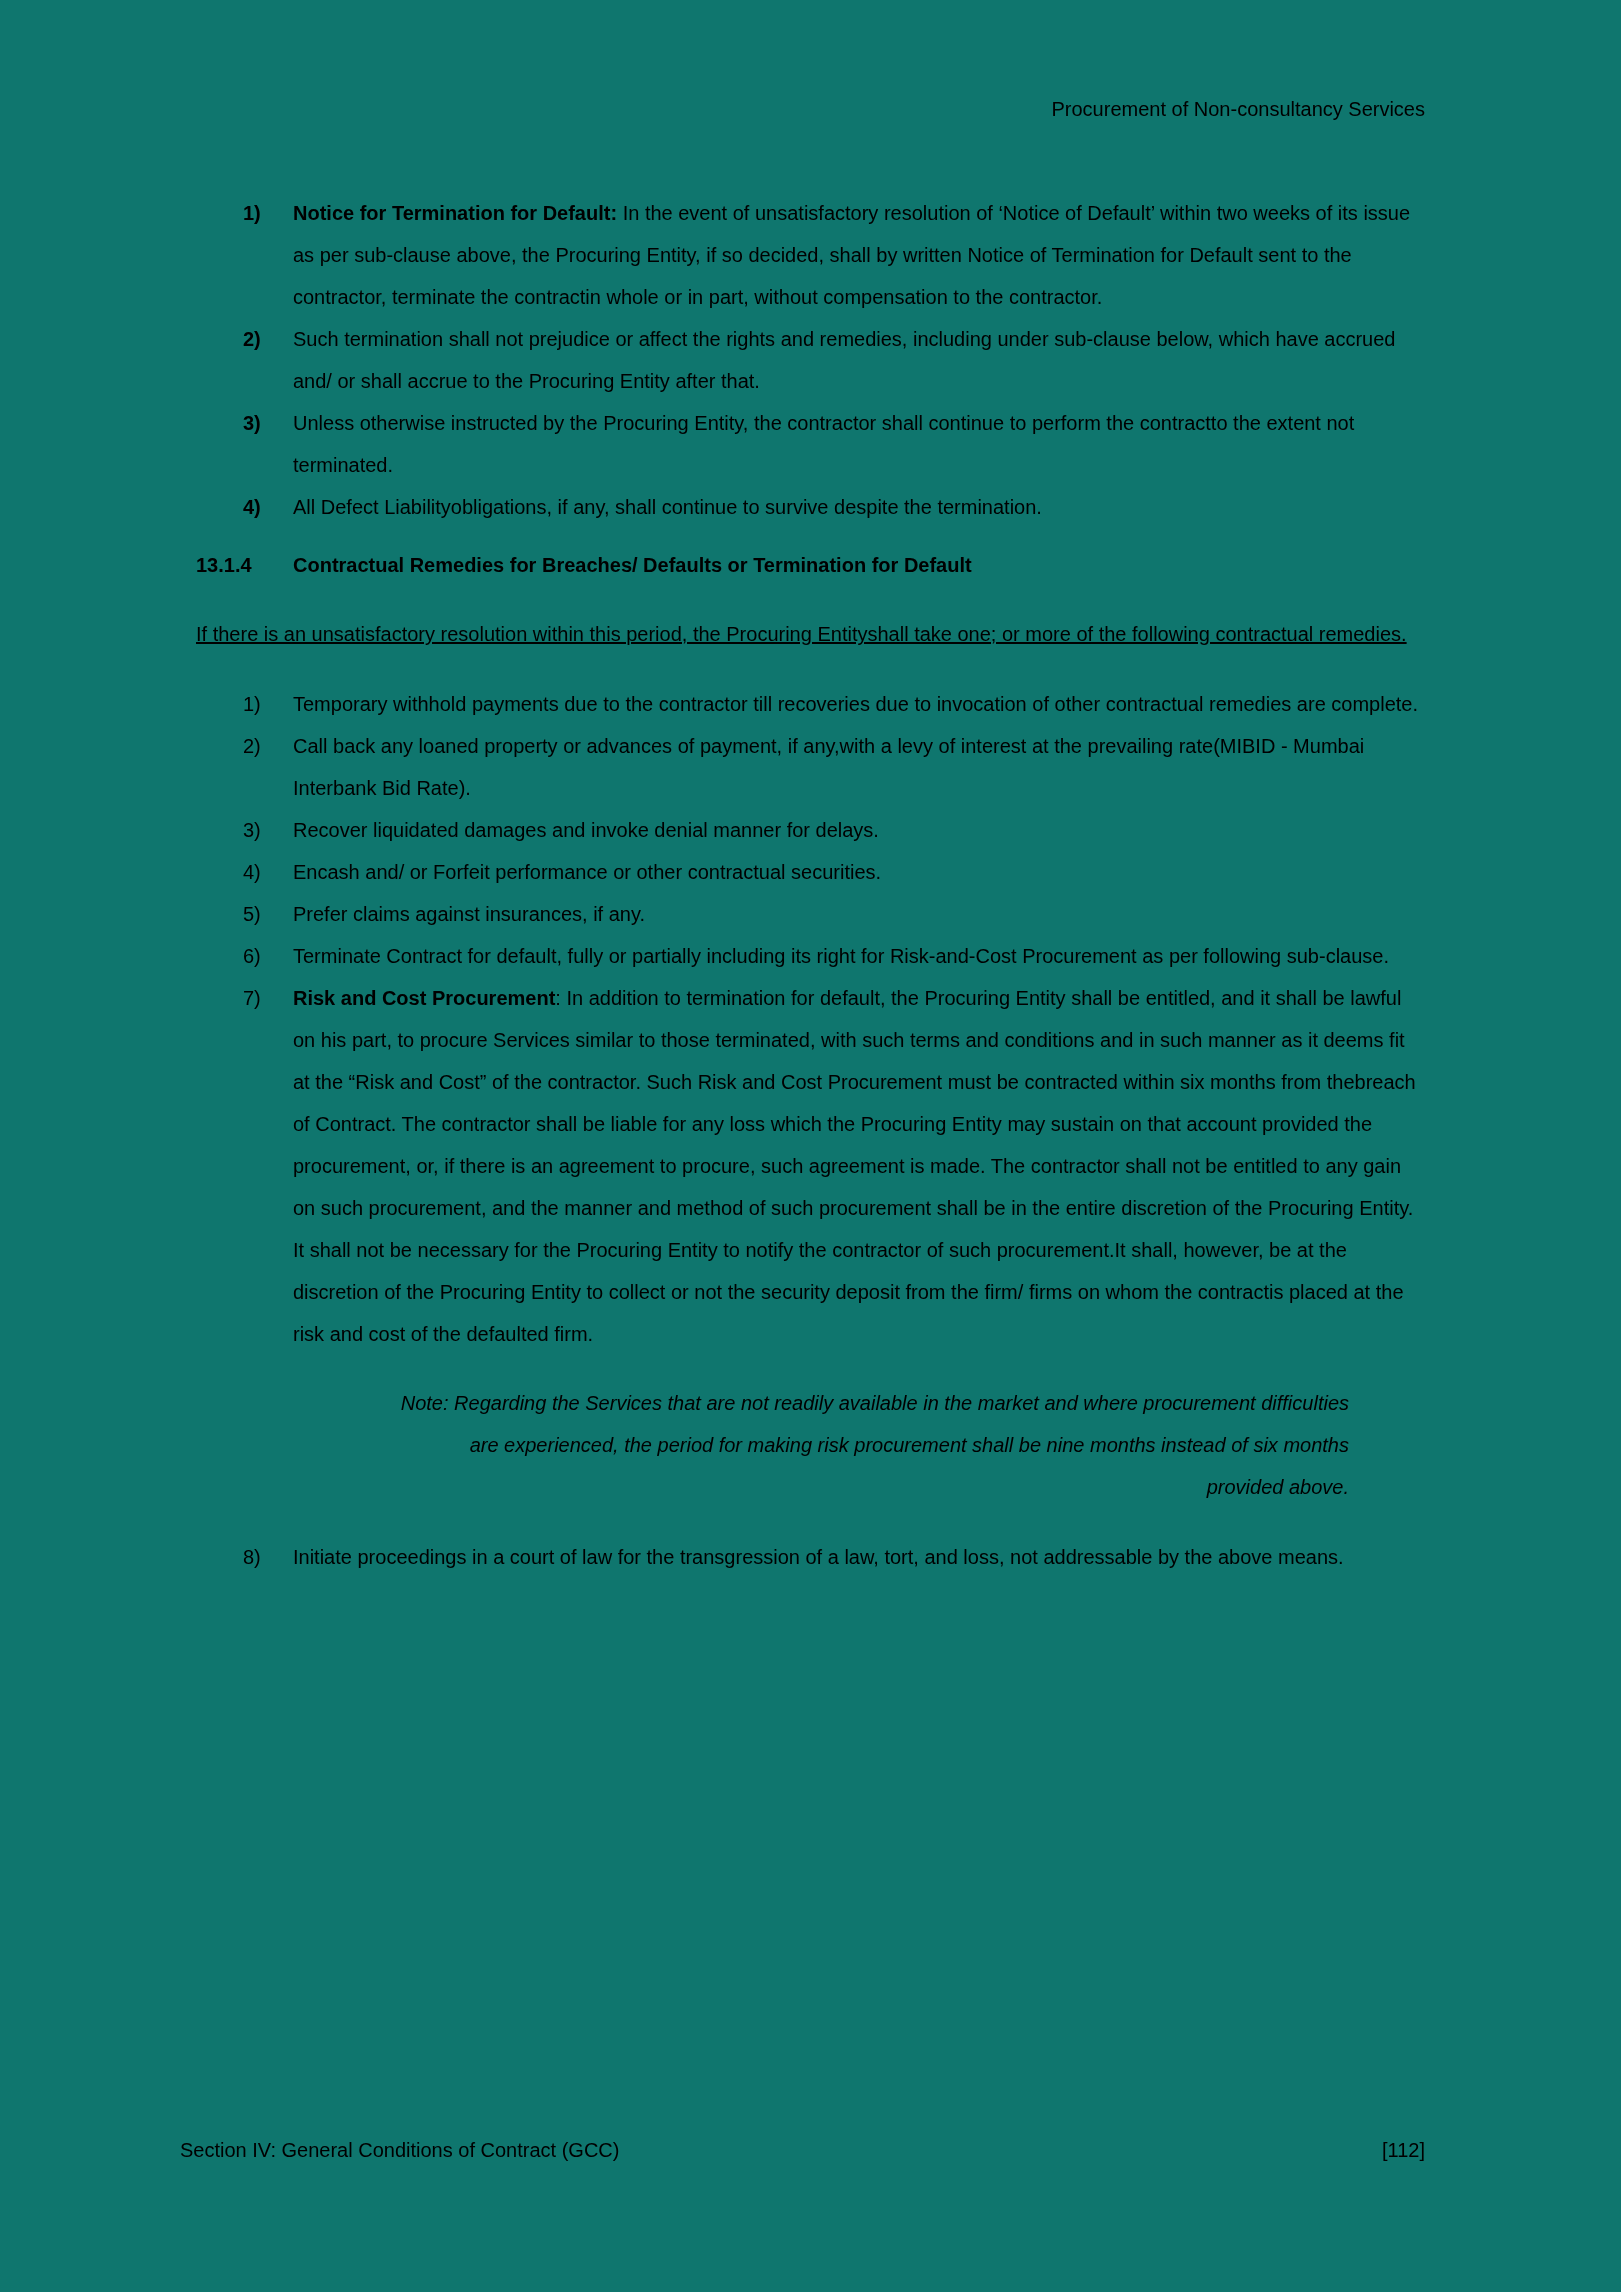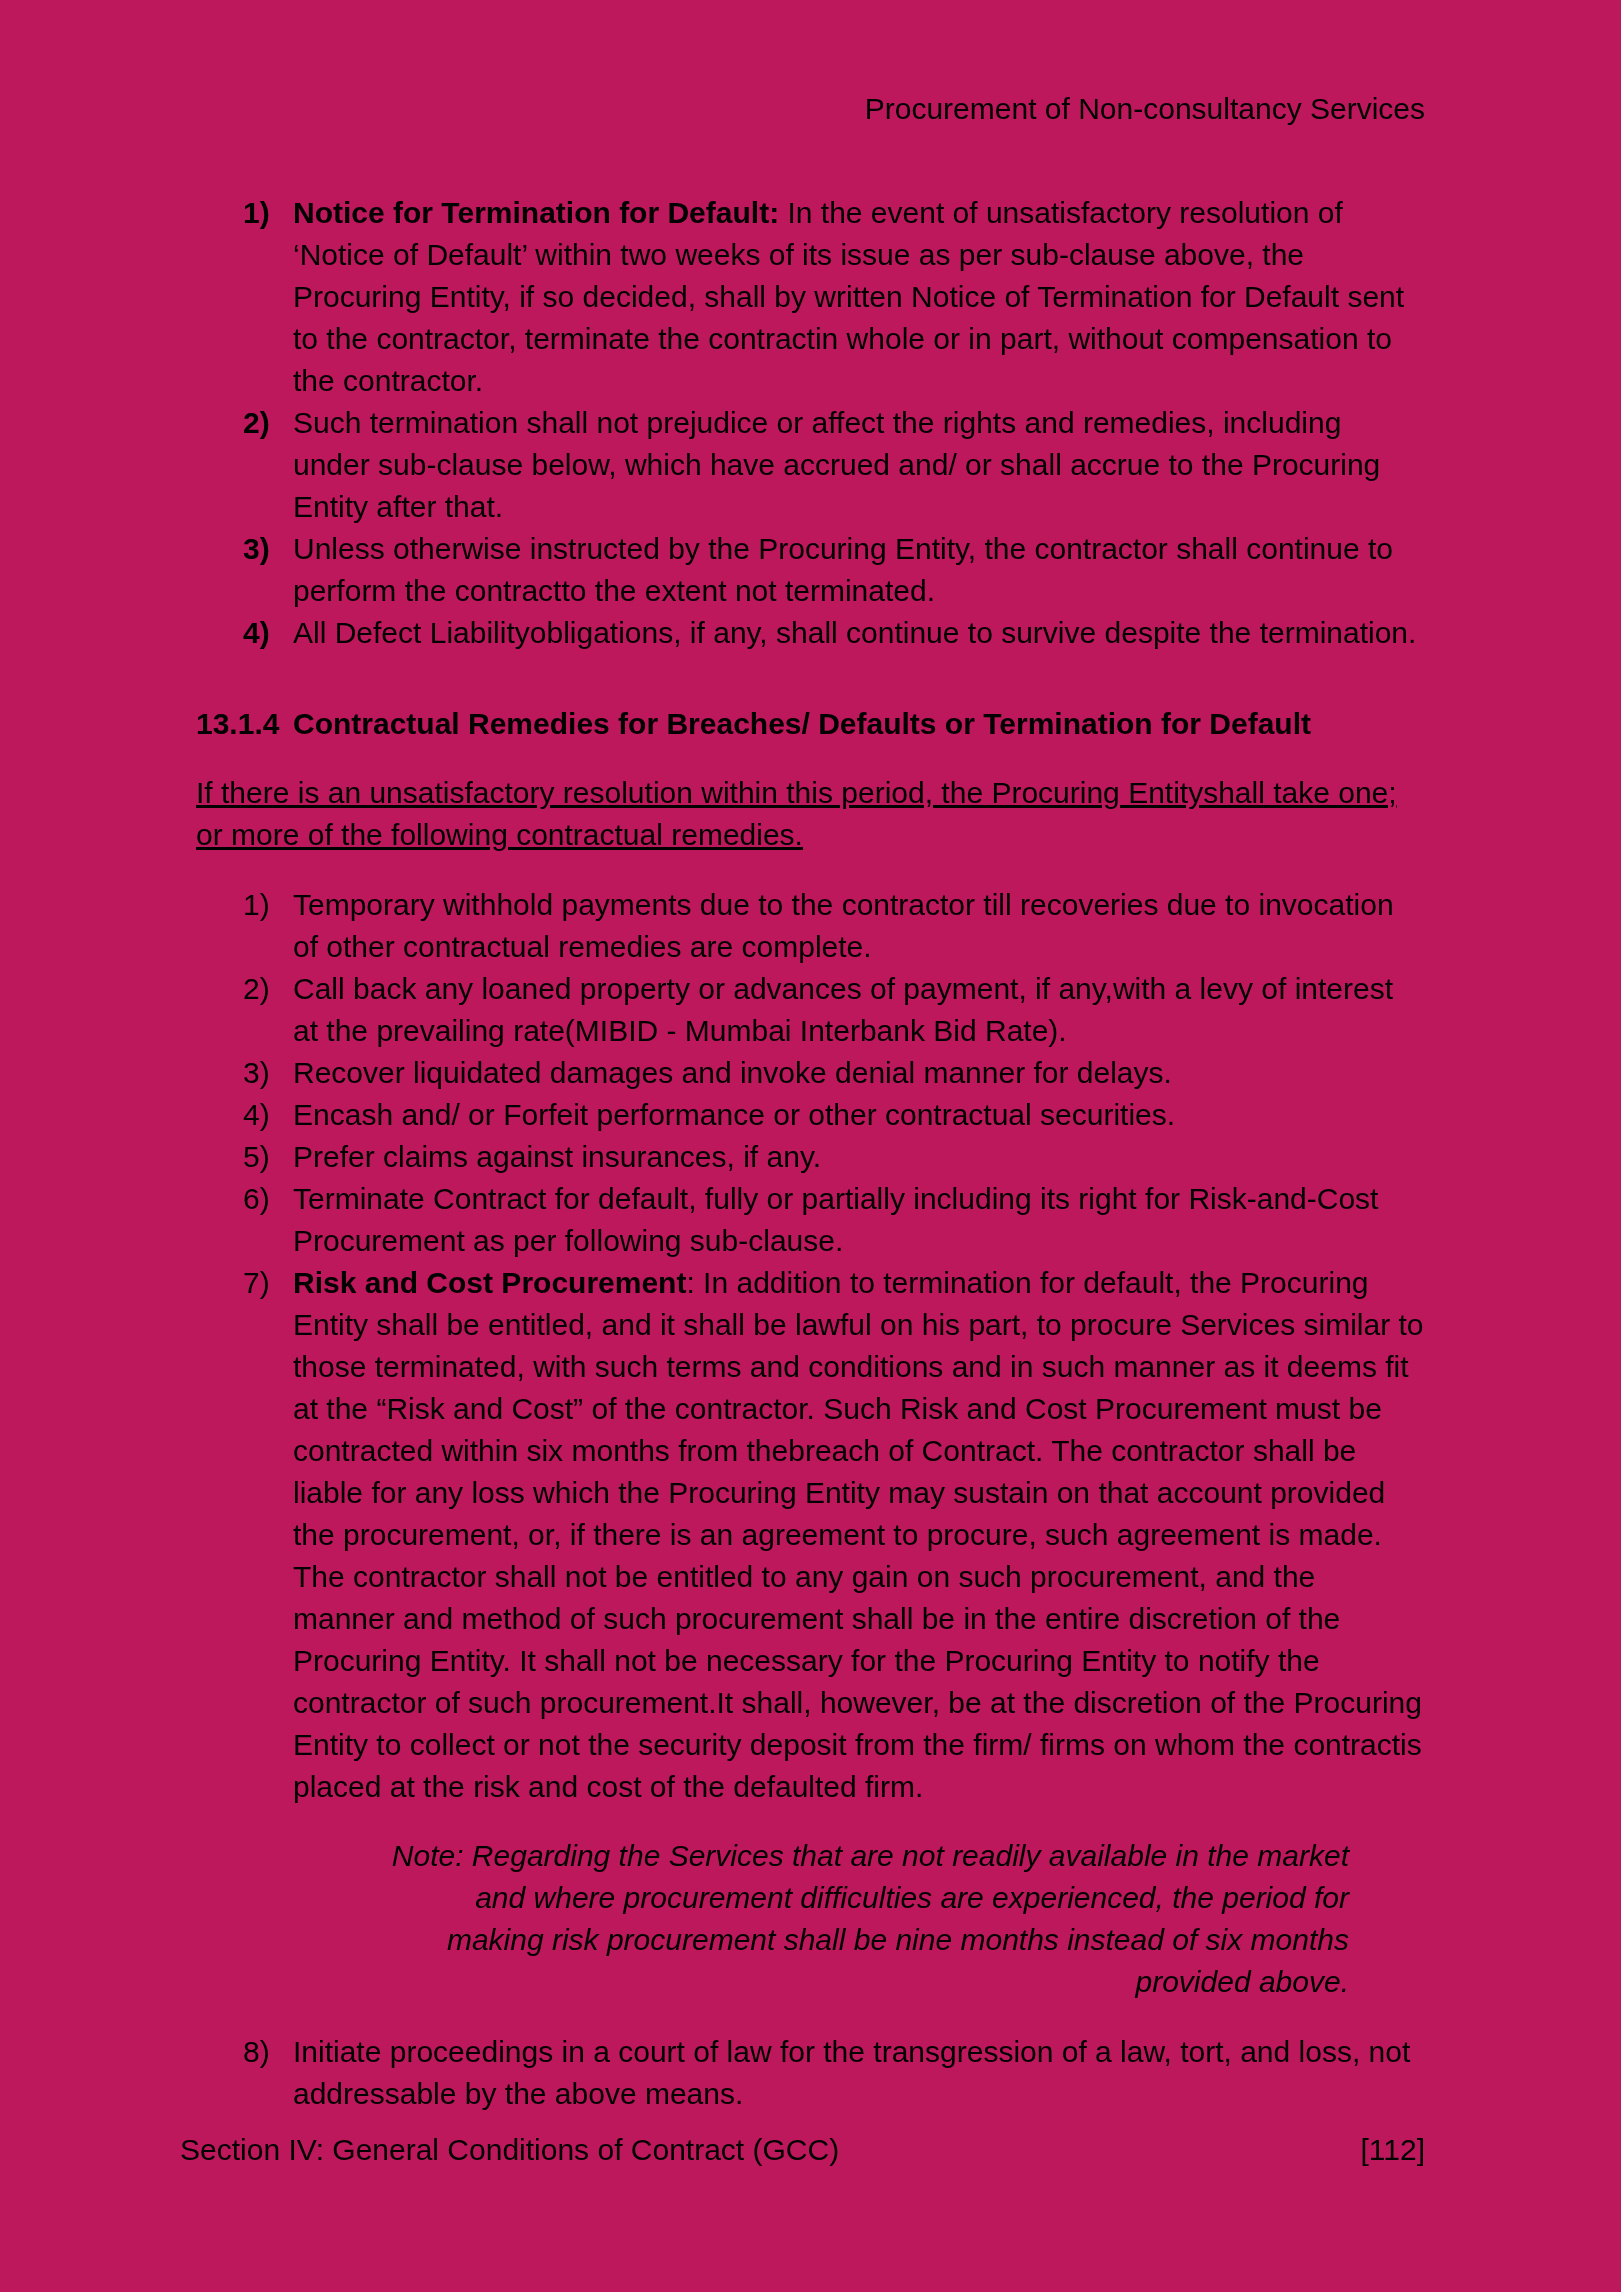--- a/index.html
+++ b/index.html
@@ -1,23 +1,23 @@
 <!DOCTYPE html>
 <html><head>
 <meta charset="utf-8">
 <style>
   html, body { margin: 0; padding: 0; background: #ffffff; }
   .page {
     position: relative;
     width: 1621px;
     height: 2293px;
-    background: #be185d;
+    background: #0f766e;
     color: #000000;
     font-family: "Liberation Sans", "DejaVu Sans", sans-serif;
-    font-size: 30px;
+    font-size: 20px;
     line-height: 42px;
     overflow: hidden;
   }
   .header {
     position: absolute;
     top: 88px;
     left: 196px;
     right: 196px;
     text-align: right;
   }
@@ -35,21 +35,21 @@
   }
   .li .num {
     flex: 0 0 50px;
   }
   .list-a .num { font-weight: bold; }
   .li .txt { flex: 1 1 auto; }
   b, .bold { font-weight: bold; }
   .heading {
     display: flex;
     align-items: center;
-    margin-top: 49px;
+    margin-top: 16px;
     font-weight: bold;
   }
   .heading .hnum { flex: 0 0 97px; }
   .para {
     margin-top: 27.4px;
     text-decoration: underline;
   }
   .list-b { margin-top: 27.4px; }
   .note {
     margin-left: 192px;

